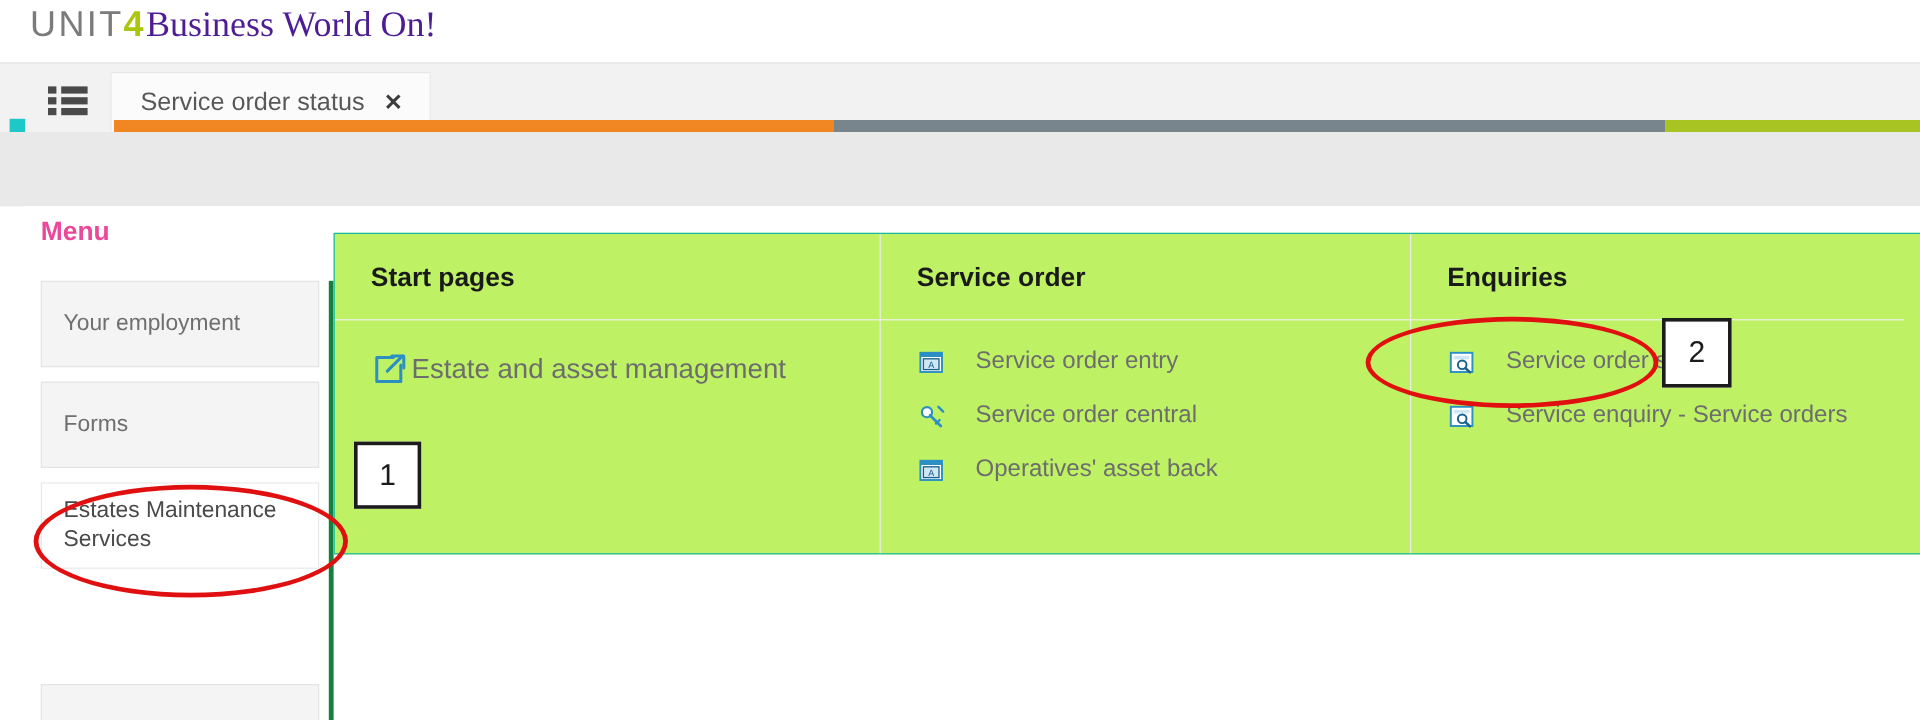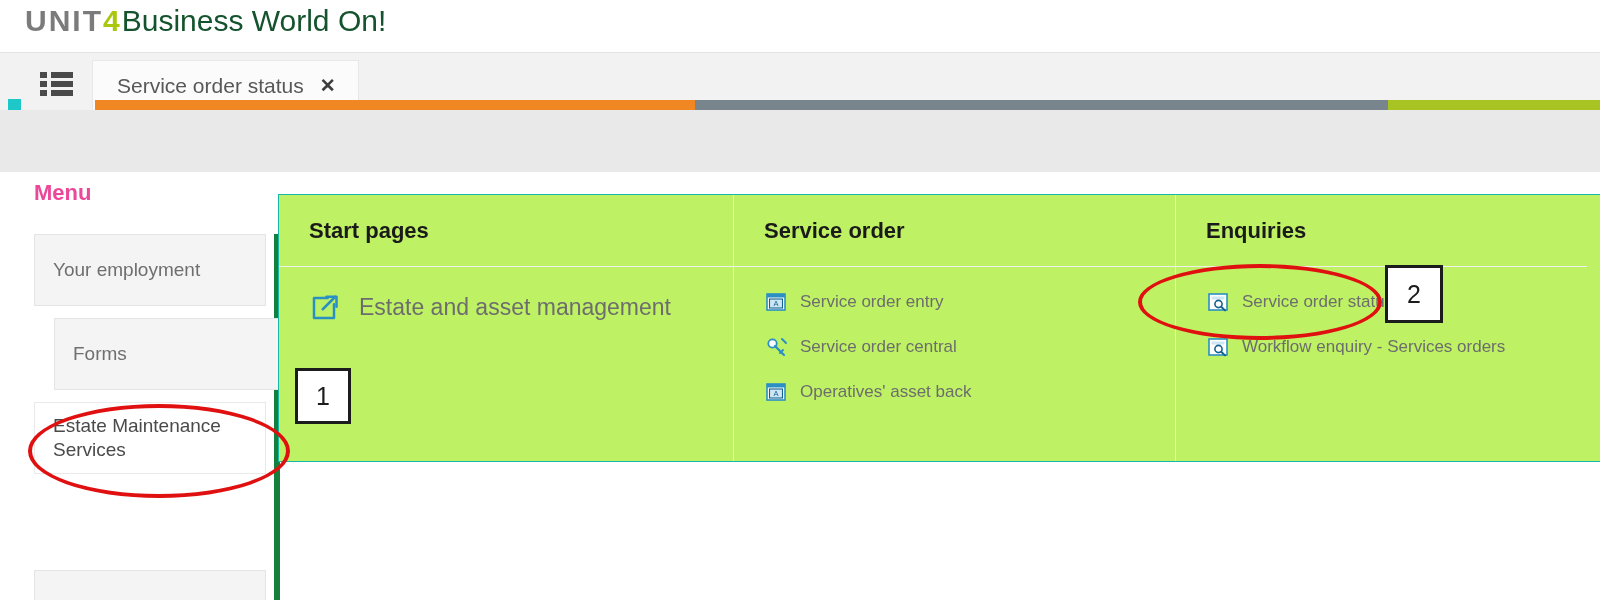--- a/index.html
+++ b/index.html
@@ -25,34 +25,35 @@
   }
   #brand-logo {
     position: absolute;
     left: 25px;
     top: 4px;
     font-size: 30px;
     letter-spacing: 1px;
     white-space: nowrap;
   }
   .brand-unit {
-    font-weight: bold;
+    font-weight: normal;
     color: #7b7b7b;
     letter-spacing: 2px;
     margin-top: 15px;
   }
   .brand-four {
     font-weight: bold;
     color: #aac70e;
     letter-spacing: 2px;
   }
   .brand-rest {
-    color: #14532d;
+    color: #4c1d95;
     font-weight: normal;
     letter-spacing: 0px;
+    font-family: Liberation Serif, serif;
   }
 
   
   #tab-strip {
     position: absolute;
     left: 0; top: 52px;
     width: 1600px;
     height: 63px;
     background: #f2f2f2;
     border-top: 1px solid #e3e3e3;
@@ -143,21 +144,21 @@
     color: #ec4899;
   }
 
   
   #sidebar {
     position: absolute;
     left: 14px;
     top: 62px;
     width: 240px;
     height: 366px;
-    border-right: 6px solid #15803d;
+    border-right: 4px solid #15803d;
   }
   .sidebar-item {
     position: absolute;
     left: 0;
     width: 232px;
     height: 72px;
     box-sizing: border-box;
     border: 1px solid #e4e4e4;
     background: #f4f4f4;
     display: flex;
@@ -217,27 +218,27 @@
   }
   .menu-link {
     display: flex;
     align-items: center;
     padding-left: 30px;
     height: 45px;
     cursor: pointer;
     white-space: nowrap;
   }
   .menu-link .mlabel {
-    font-size: 17px;
+    font-size: 20px;
     color: #6d6d6d;
-    margin-left: 12px;
+    margin-left: 25px;
   }
   .menu-link.big .mlabel {
     font-size: 23px;
-    margin-left: 20px;
+    margin-left: 4px;
   }
   .icon-box {
     width: 24px;
     height: 24px;
     flex: 0 0 24px;
     position: relative;
   }
   .icon-box.lg { width: 30px; height: 30px; flex: 0 0 30px; }
 
   
@@ -293,25 +294,25 @@
 
 <div id="grey-band"></div>
 
 <div id="page-body">
   <div id="page-title">Menu</div>
 
   <div id="sidebar">
       <div class="sidebar-item" style="top: 0px;">
         <span style="max-width: 180px;">Your employment</span>
       </div>
-      <div class="sidebar-item" style="top: 84px; margin-left: 20px;">
+      <div class="sidebar-item" style="top: 84px;">
         <span style="max-width: 180px;">Forms</span>
       </div>
       <div class="sidebar-item selected" style="top: 168px;">
-        <span style="max-width: 180px;">Estate Maintenance Services</span>
+        <span style="max-width: 180px;">Estates Maintenance Services</span>
       </div>
       <div class="sidebar-item" style="top: 336px;">
         <span style="max-width: 180px;"></span>
       </div>
     </div>
 
   <div id="menu-panel">
       <div class="panel-col" style="left: 0px; width: 454px;">
         <div class="col-header">
           <span class="col-header-text">Start pages</span>
@@ -375,21 +376,21 @@
               </svg></span>
             <span class="mlabel">Service order status</span>
           </div>
           <div class="menu-link">
             <span class="icon-box"><svg viewBox="0 0 24 24" width="100%" height="100%">
                 <rect x="3" y="4" width="18" height="16" fill="#ffffff" stroke="#2b8fc4" stroke-width="1.6"></rect>
                 <rect x="5.5" y="6.5" width="13" height="3" fill="#cfe6f4"></rect>
                 <circle cx="12.5" cy="14" r="3.6" fill="#ffffff" stroke="#15618f" stroke-width="1.6"></circle>
                 <line x1="15.2" y1="16.7" x2="19" y2="20.4" stroke="#15618f" stroke-width="2" stroke-linecap="round"></line>
               </svg></span>
-            <span class="mlabel">Workflow enquiry - Services orders</span>
+            <span class="mlabel">Service enquiry - Service orders</span>
           </div>
         </div>
       </div>
     </div>
 </div>
 
 <div class="anno-box" style="left: 295px; top: 368px; width: 50px; height: 50px;">1</div>
 <div class="anno-box" style="left: 1385px; top: 265px; width: 52px; height: 52px;">2</div>
 <div class="anno-ellipse" style="left: 28px; top: 404px; width: 254px; height: 86px; border-color: rgb(224, 16, 16);"></div>
 <div class="anno-ellipse" style="left: 1138px; top: 264px; width: 236px; height: 68px; border-color: rgb(224, 16, 16);"></div>

